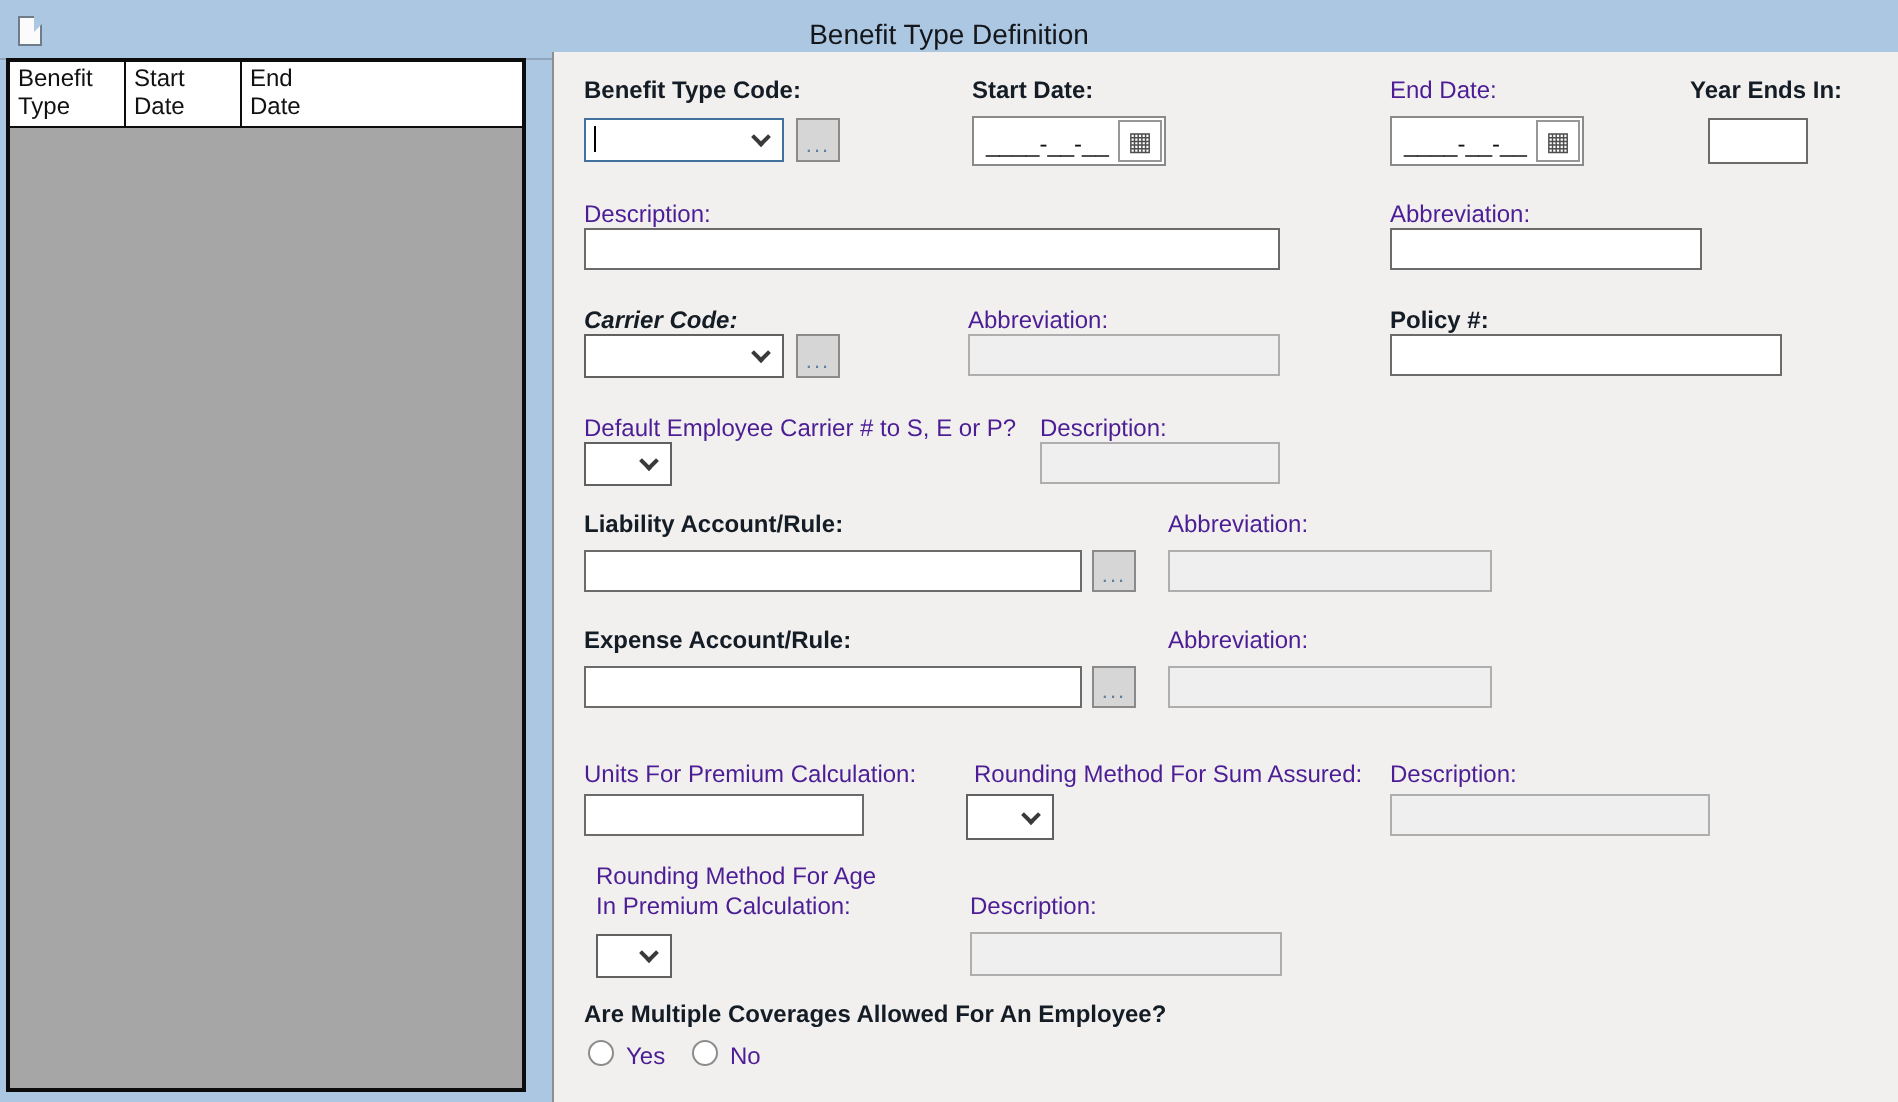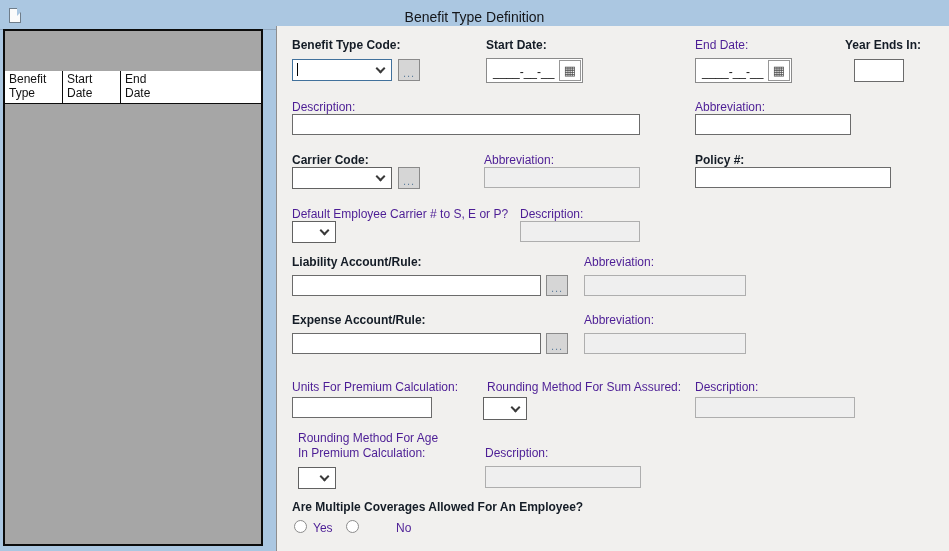--- a/index.html
+++ b/index.html
@@ -29,21 +29,21 @@
     content:""; position:absolute; right:-1px; top:-1px;
     border-left:4px solid #abc7e1; border-bottom:4px solid transparent;
     border-top:4px solid #abc7e1;
   }
   
   .grid {
     position:absolute; left:3px; top:29px; width:260px; height:517px;
     border:2px solid #0c0c0c; background:#a6a6a6;
     display:flex; flex-direction:column;
   }
-  .grid-header { display:flex; height:33px; background:#ffffff; border-bottom:1px solid #0c0c0c;margin-top:40px; }
+  .grid-header { display:flex; height:33px; background:#ffffff; border-bottom:1px solid #0c0c0c; }
   .grid-th {
     display:flex; align-items:center; padding:2px 3px 2px 4px;
     border-right:1px solid #0c0c0c; font-size:12px; color:#111; line-height:1.15;
   }
   .grid-th:last-child { border-right:none; }
   .col-0{width:58px;} .col-1{width:93px;} .col-2{width:58px;} .col-3{width:47px;}
   .grid-body { flex:1; background:#a6a6a6; }
   
   .panel {
     position:absolute; left:276px; top:26px; width:673px; height:525px;
@@ -127,21 +127,21 @@
   </div>
 
   <div class="lbl b" style="left:568px; top:12px;">Year Ends In:</div>
   <div class="tin" style="left:577px; top:33px; width:50px; height:23px;"></div>
 
   <div class="lbl" style="left:15px; top:74px;">Description:</div>
   <div class="tin" style="left:15px; top:88px; width:348px;"></div>
   <div class="lbl" style="left:418px; top:74px;">Abbreviation:</div>
   <div class="tin" style="left:418px; top:88px; width:156px;"></div>
 
-  <div class="lbl b" style="left:15px; top:127px;">Carrier Code:</div>
+  <div class="lbl b" style="left:15px; top:127px;font-style:italic;">Carrier Code:</div>
   <div class="combo" style="left:15px; top:141px; width:100px; height:22px;">
     <span style="left:7px; top:4px;"></span>
     <span class="chev"></span>
   </div>
   <div class="browse" style="left:121px; top:141px; width:22px; height:22px; padding-top:7px;">...</div>
   <div class="lbl" style="left:207px; top:127px;">Abbreviation:</div>
   <div class="tin dis" style="left:207px; top:141px; width:156px;"></div>
   <div class="lbl b" style="left:418px; top:127px;">Policy #:</div>
   <div class="tin" style="left:418px; top:141px; width:196px;"></div>
 
@@ -181,15 +181,15 @@
     <span style="left:5px; top:4px;"></span>
     <span class="chev"></span>
   </div>
   <div class="lbl" style="left:208px; top:420px;">Description:</div>
   <div class="tin dis" style="left:208px; top:440px; width:156px; height:22px;"></div>
 
   <div class="lbl b" style="left:15px; top:474px;">Are Multiple Coverages Allowed For An Employee?</div>
   <div class="radio" style="left:17px; top:494px;"></div>
   <div class="lbl" style="left:36px; top:495px;">Yes</div>
   <div class="radio" style="left:69px; top:494px;"></div>
-  <div class="lbl" style="left:88px; top:495px;margin-left:31px;">No</div>
+  <div class="lbl" style="left:88px; top:495px;">No</div>
 
 </div>
 
 </body></html>

